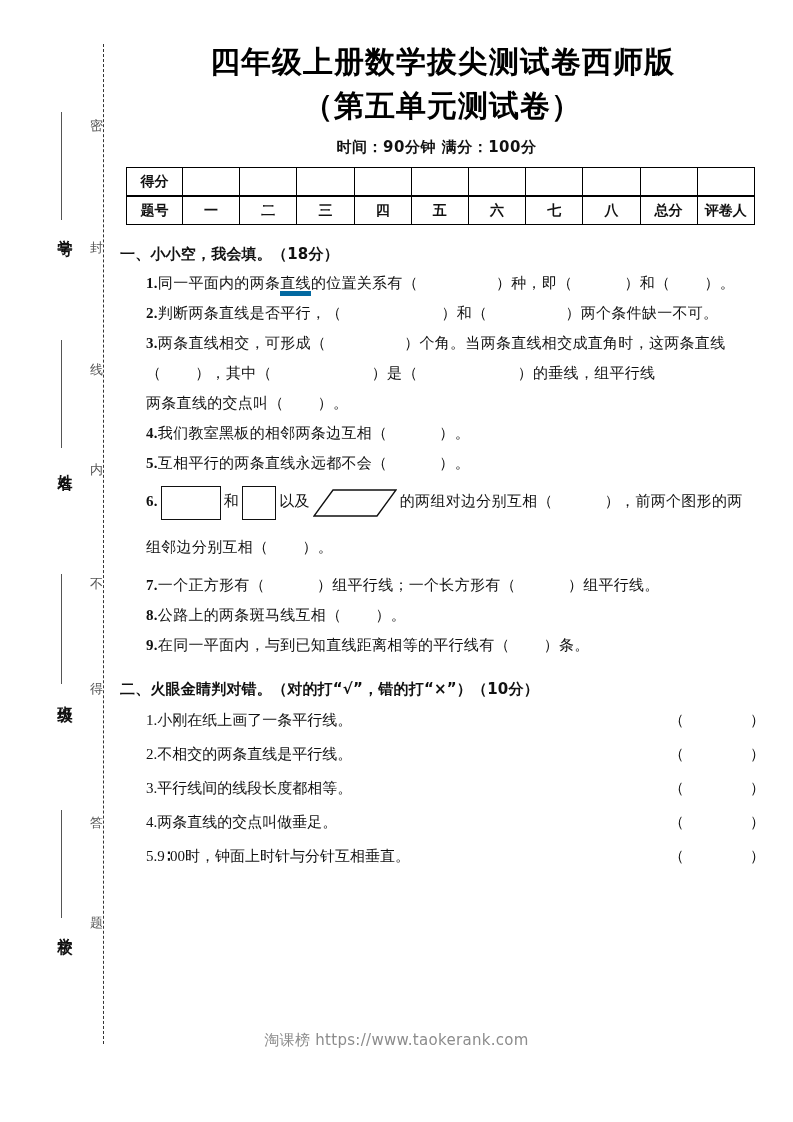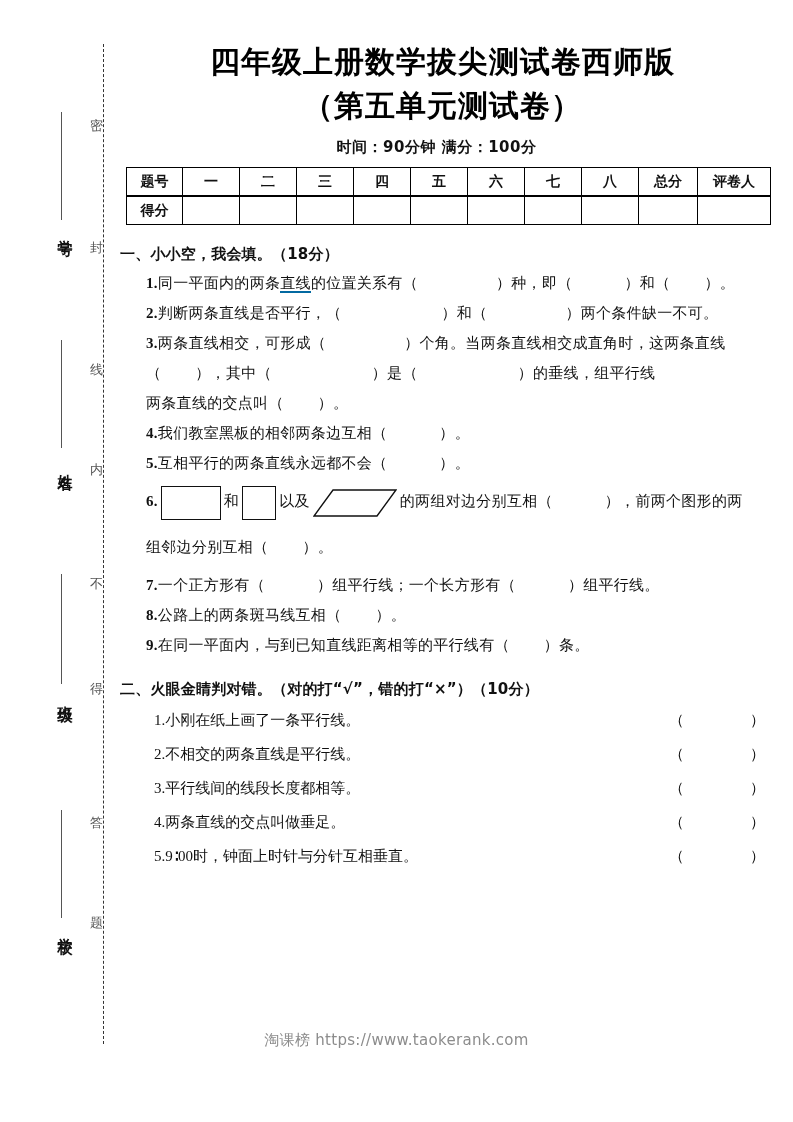--- a/index.html
+++ b/index.html
@@ -129,27 +129,27 @@
     line-height: 30px;
     margin-left: 26px;
     position: relative;
     letter-spacing: 0.3px;
   }
   .q .num { font-weight: bold; }
   .blank-s  { display: inline-block; width: 34px; }
   .blank-m  { display: inline-block; width: 52px; }
   .blank-l  { display: inline-block; width: 78px; }
   .blank-xl { display: inline-block; width: 100px; }
-  .uline { border-bottom: 2px solid #0369a1; }
+  .uline { border-bottom: 5px solid #0369a1; }
 
   
   .judge {
     font-size: 15px;
     line-height: 34px;
-    margin-left: 34px;
+    margin-left: 26px;
     position: relative;
     padding-right: 110px;
   }
   .judge .ansbox {
     position: absolute;
     right: 0;
     top: 0;
     width: 96px;
     display: flex;
     justify-content: space-between;
@@ -218,45 +218,45 @@
   <div id="title-block">
     <div class="title-line">四年级上册数学拔尖测试卷西师版</div>
     <div class="title-line">（第五单元测试卷）</div>
   </div>
 
   <div id="exam-meta">时间：90分钟  满分：100分</div>
 
   <table id="score-table">
     <tbody>
         <tr>
+      <td class="col-label">得分</td>
+      <td></td>
+      <td></td>
+      <td></td>
+      <td></td>
+      <td></td>
+      <td></td>
+      <td></td>
+      <td></td>
+      <td></td>
+      <td></td>
+    </tr>
+    <tr>
       <td class="col-label">题号</td>
       <td class="col-num">一</td>
       <td class="col-num">二</td>
       <td class="col-num">三</td>
       <td class="col-num">四</td>
       <td class="col-num">五</td>
       <td class="col-num">六</td>
       <td class="col-num">七</td>
       <td class="col-num">八</td>
       <td class="col-total">总分</td>
       <td class="col-rater">评卷人</td>
     </tr>
-    <tr>
-      <td class="col-label">得分</td>
-      <td></td>
-      <td></td>
-      <td></td>
-      <td></td>
-      <td></td>
-      <td></td>
-      <td></td>
-      <td></td>
-      <td></td>
-      <td></td>
-    </tr>
   </tbody>
     </table>
 
   <div class="section-heading">
     <span>一、</span><span>小小空，我会填。</span><span class="pts">（18分）</span>
   </div>
 
   <div class="q">
     <span class="num">1.</span><span>同一平面内的两条</span><span class="uline">直线</span><span>的位置关系有（</span><span class="blank-l"></span><span>）种，即（</span><span class="blank-m"></span><span>）和（</span><span class="blank-s"></span><span>）。</span>
   </div>

